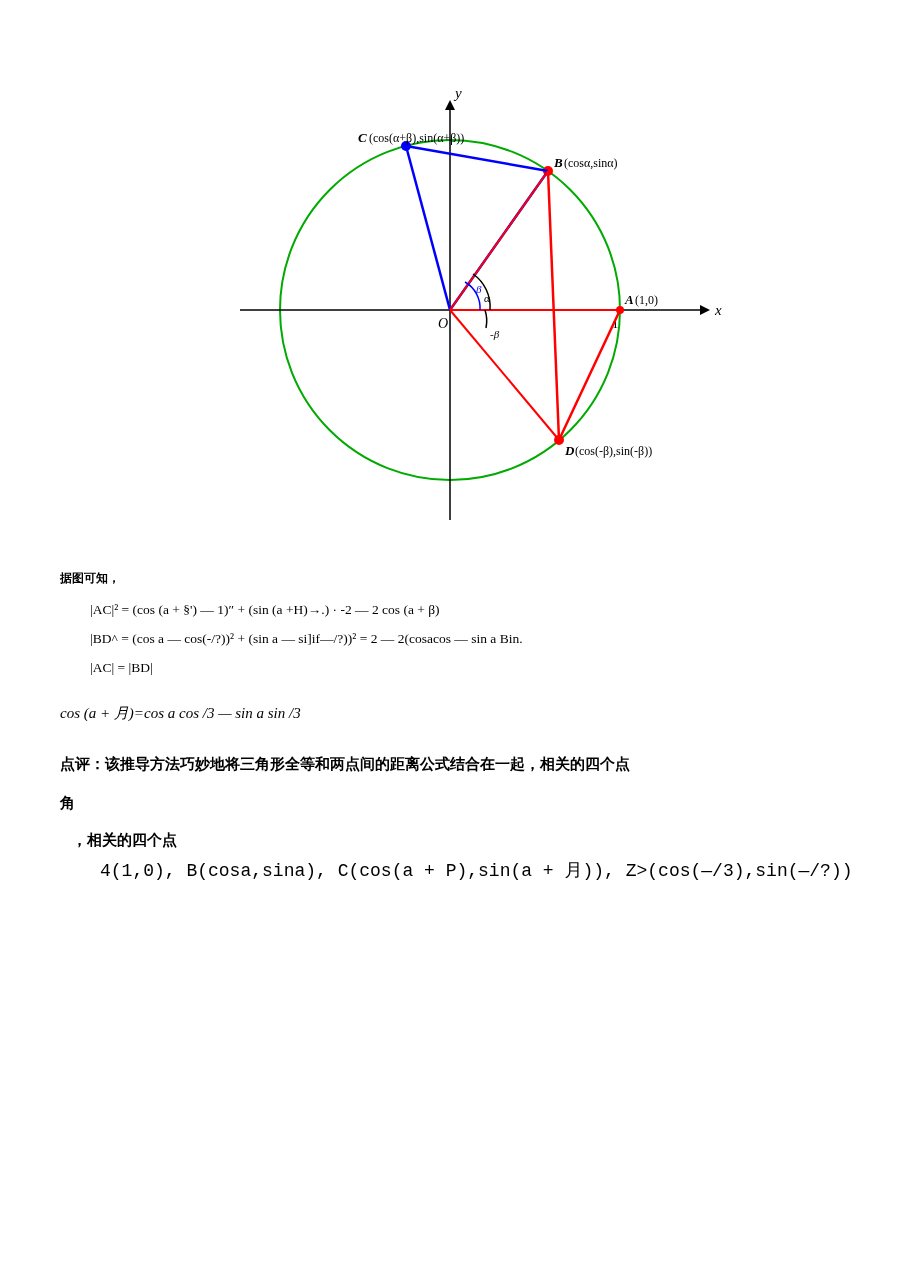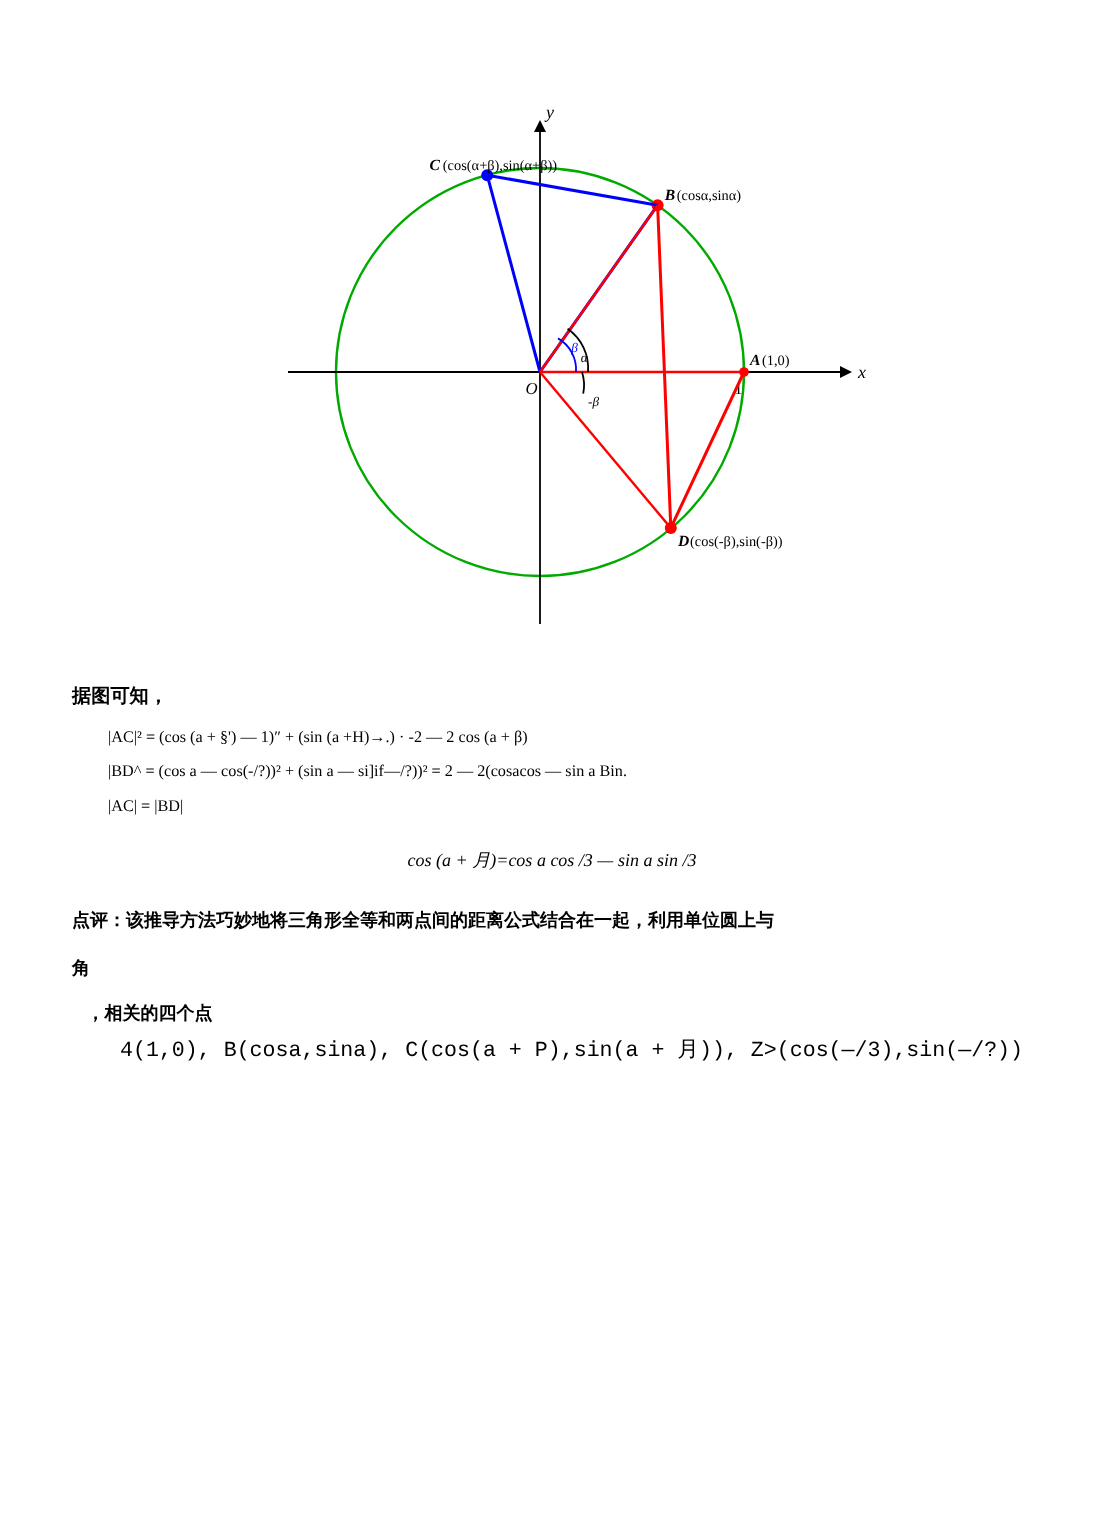--- a/index.html
+++ b/index.html
@@ -18,34 +18,34 @@
       margin-bottom: 30px;
       margin-top: 20px;
     }
 
     .diagram-svg {
       display: block;
     }
 
     .section-title {
       font-weight: bold;
-      font-size: 16px;
+      font-size: 12px;
       margin-bottom: 12px;
       margin-top: 4px;
     }
 
     .math-block {
       font-family: Liberation Serif, serif;
       font-size: 13.5px;
       margin: 6px 0 6px 30px;
       line-height: 1.7;
     }
 
     .formula-center {
-      text-align: center;
+      text-align: left;
       font-size: 15px;
       font-family: "Times New Roman", serif;
       margin: 24px 0;
       font-style: italic;
     }
 
     .comment-block {
       font-weight: bold;
       font-size: 15px;
       margin-top: 28px;
@@ -137,19 +137,19 @@
 </div>
 
 <div class="section-title">据图可知，</div>
 
 <div class="math-block">|AC|² = (cos (a + §') — 1)″ + (sin (a +H)→.) · -2 — 2 cos (a + β)</div>
 <div class="math-block">|BD^ = (cos a — cos(-/?))² + (sin a — si]if—/?))² = 2 — 2(cosacos — sin a Bin.</div>
 <div class="math-block">|AC| = |BD|</div>
 
 <div class="formula-center">cos (a + 月)=cos a cos /3 — sin a sin /3</div>
 
-<div class="comment-block">点评：该推导方法巧妙地将三角形全等和两点间的距离公式结合在一起，利用单位圆上与</div>
+<div class="comment-block">点评：该推导方法巧妙地将三角形全等和两点间的距离公式结合在一起，相关的四个点</div>
 
 <div class="char-section">角</div>
 
 <div class="sub-section">，相关的四个点</div>
 
 <div class="points-line">4(1,0), B(cosa,sina), C(cos(a + P),sin(a + 月)), Z&gt;(cos(—/3),sin(—/?))</div>
 
 </body></html>

